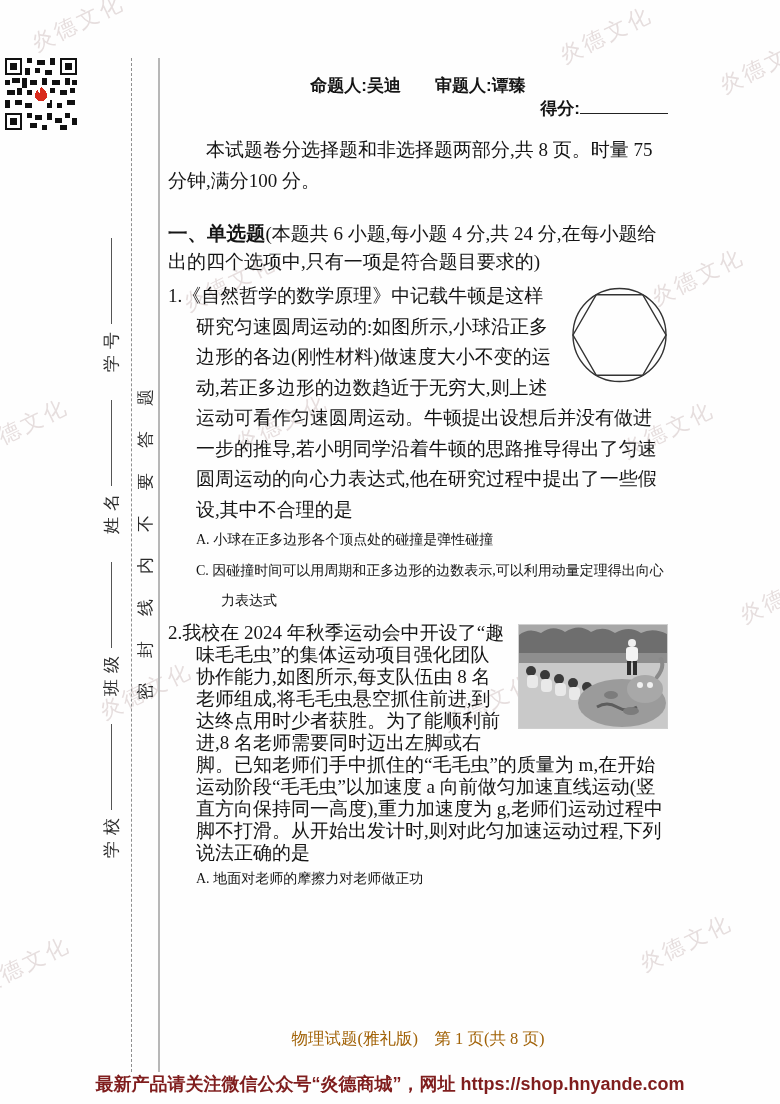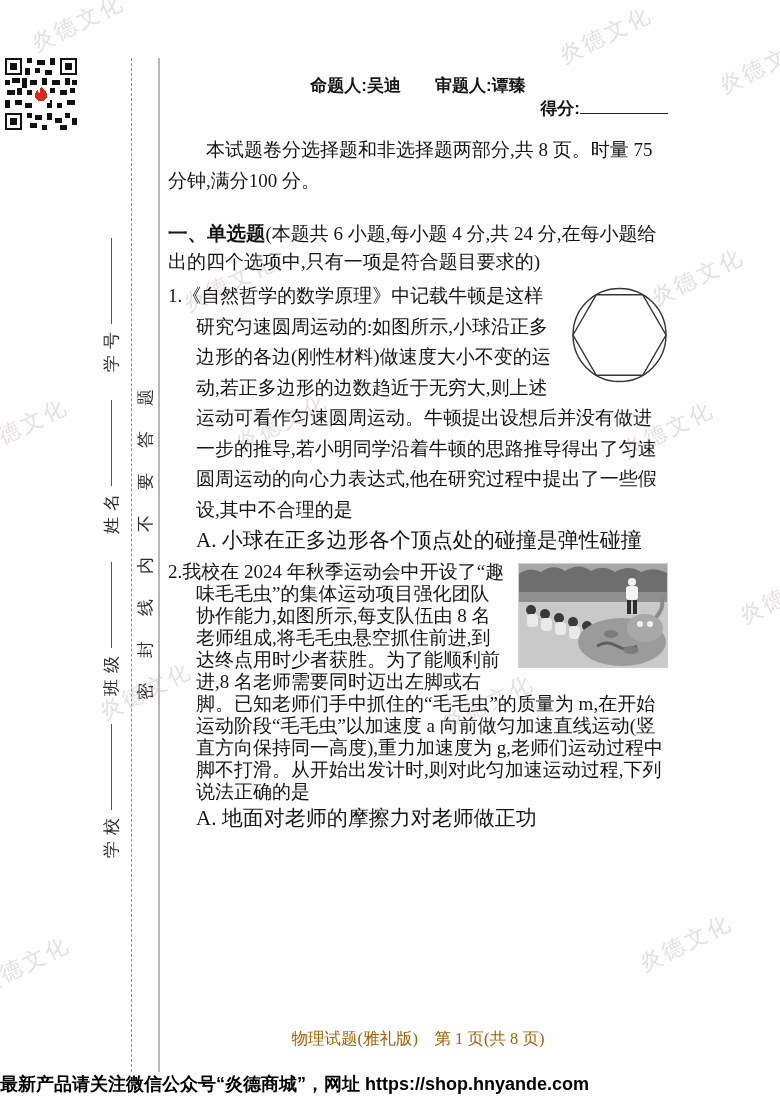--- a/index.html
+++ b/index.html
@@ -72,30 +72,31 @@
   }
   .section-head{margin-top:24px;font-size:19px;line-height:28px;}
   .section-head b{font-style:normal;font-size:19.5px;}
   .question{margin-top:5px;font-size:19px;line-height:30.5px;
     padding-left:28px;text-indent:-28px;}
   .q2{line-height:22px;}
   .qfig{float:right;width:97px;height:112px;margin:-2px 0 2px 12px;
     shape-outside:margin-box;}
   .qphoto{float:right;width:148px;height:103px;margin:2px 0 4px 12px;
     border:1px solid #cfcfcf;background:#bdbdbd;}
-  .opt{font-size:21px;line-height:30.5px;padding-left:53px;text-indent:-25px;}
+  .opt{font-size:14px;line-height:30.5px;padding-left:53px;text-indent:-25px;}
   .q2opts .opt{line-height:30px;}
   .page-footer{
     position:absolute;left:168px;top:1028px;width:500px;z-index:3;
     text-align:center;font-size:16.5px;color:#a16207;
   }
   .promo-footer{
     position:absolute;left:0;top:1072px;width:780px;z-index:3;
+    text-align:center;
     font-family:"Liberation Sans","DejaVu Sans",sans-serif;
-    font-weight:bold;font-size:18px;color:#000000;
+    font-weight:bold;font-size:18px;color:#7f1d1d;
   }
   .clear{clear:both;}
 </style>
 </head>
 <body>
 
 <div class="wm-layer">
   <span class="wm" style="left:28px;top:8px">炎德文化</span>
   <span class="wm" style="left:556px;top:20px">炎德文化</span>
   <span class="wm" style="left:716px;top:50px">炎德文化</span>
@@ -203,20 +204,21 @@
 
   <div class="question">
     <svg class="qfig" viewBox="0 0 97 112" aria-label="正多边形内接于圆示意图">
       <circle cx="48.5" cy="56" r="46.5" fill="none" stroke="#333" stroke-width="1.4"></circle>
       <polygon points="2,56 25.3,15.7 71.7,15.7 95,56 71.7,96.3 25.3,96.3" fill="none" stroke="#333" stroke-width="1.4"></polygon>
     </svg>
     <span>1.</span><span>《自然哲学的数学原理》中记载牛顿是这样研究匀速圆周运动的:如图所示,小球沿正多边形的各边(刚性材料)做速度大小不变的运动,若正多边形的边数趋近于无穷大,则上述运动可看作匀速圆周运动。牛顿提出设想后并没有做进一步的推导,若小明同学沿着牛顿的思路推导得出了匀速圆周运动的向心力表达式,他在研究过程中提出了一些假设,其中不合理的是</span>
   </div>
   <div>
     <div class="opt"><span>A.</span> <span>小球在正多边形各个顶点处的碰撞是弹性碰撞</span></div>
+    <div class="opt"><span>C.</span> <span>因碰撞时间可以用周期和正多边形的边数表示,可以利用动量定理得出向心力表达式</span></div>
   </div>
 
   <div class="question q2">
     <svg class="qphoto" viewBox="0 0 148 103" aria-label="趣味毛毛虫运动会照片">
       <rect x="0" y="0" width="148" height="103" fill="#c9c9c9"></rect>
       <rect x="0" y="0" width="148" height="26" fill="#a7a7a7"></rect>
       <path d="M0 10 q10 -8 22 -2 q12 -9 24 -1 q14 -9 26 0 q12 -7 24 1 q14 -8 26 0 q12 -6 26 1 L148 30 L0 30 z" fill="#6e6e6e"></path>
       <rect x="0" y="28" width="148" height="10" fill="#8e8e8e"></rect>
 
       <circle cx="113" cy="18" r="4" fill="#efefef"></circle>

